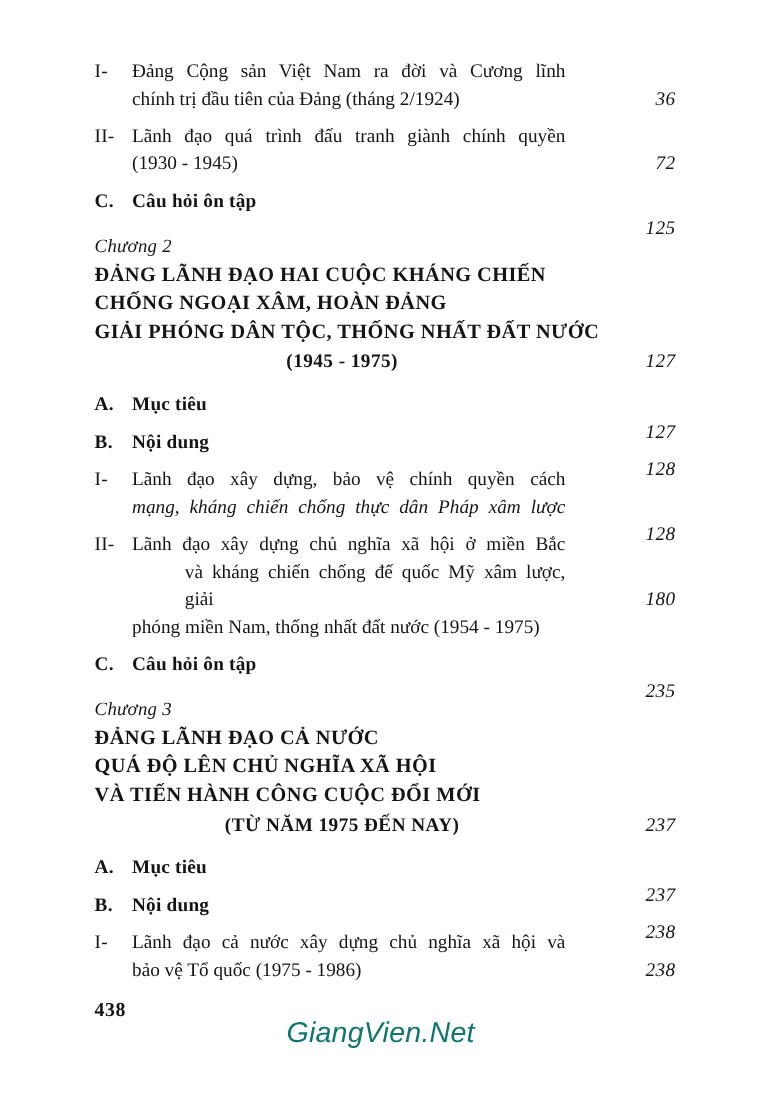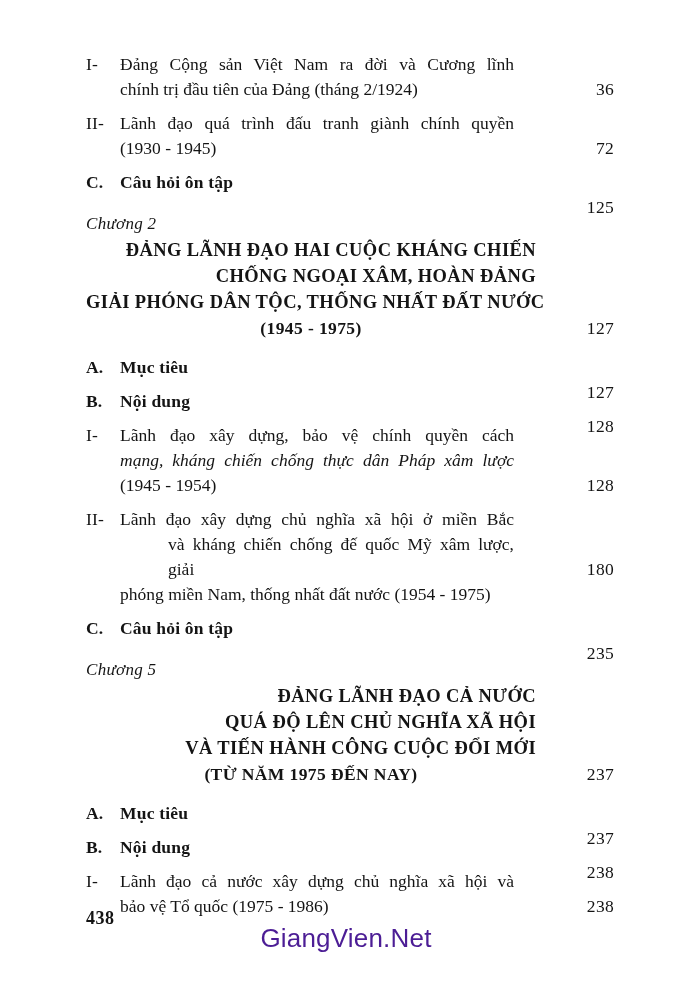--- a/index.html
+++ b/index.html
@@ -64,41 +64,42 @@
   
   .pnum {
     position: absolute;
     right: 0;
     width: 60px;
     text-align: right;
     font-size: 17.5px;
     line-height: 25px;
     font-weight: bold;
     letter-spacing: 0.3px;
+    font-style: italic;
   }
   .pnum.light { font-weight: normal; }
 
   
   .chapter {
     position: relative;
     margin-top: 16px;
     margin-bottom: 14px;
   }
   .chap-num {
     font-style: italic;
     font-size: 17px;
     line-height: 26px;
     text-align: left;
     letter-spacing: 0.3px;
   }
   .chap-title {
     font-weight: bold;
     font-size: 18.5px;
     line-height: 26px;
-    text-align: right;
+    text-align: left;
     letter-spacing: 0.4px;
     white-space: nowrap;
   }
   .chap-years {
     font-weight: bold;
     font-size: 17.5px;
     line-height: 26px;
     text-align: center;
     letter-spacing: 0.4px;
   }
@@ -188,21 +189,20 @@
         <span class="lastline" style="display: block; text-align: left; text-align-last: left;">Nội dung</span>
       </div>
       <span class="pnum light">128</span>
     </div>
 
     <div class="entry">
       <span class="marker">I-</span>
       <div class="etext">
         <span style="display: block; text-align: justify; text-align-last: justify;">Lãnh đạo xây dựng, bảo vệ chính quyền cách</span>
         <span style="display: block; text-align: justify; text-align-last: justify; font-style: italic;">mạng, kháng chiến chống thực dân Pháp xâm lược</span>
-        <span class="lastline" style="display: block; text-align: left; text-align-last: left;">(1945 - 1954)</span>
       </div>
       <span class="pnum light" style="top:50px;">128</span>
     </div>
 
     <div class="entry">
       <span class="marker">II-</span>
       <div class="etext">
         <span style="display: block; text-align: justify; text-align-last: justify;">Lãnh đạo xây dựng chủ nghĩa xã hội ở miền Bắc</span>
         <span style="display: block; text-align: justify; text-align-last: justify; margin-left: 48px;">và kháng chiến chống đế quốc Mỹ xâm lược, giải</span>
         <span class="lastline" style="display: block; text-align: left; text-align-last: left;">phóng miền Nam, thống nhất đất nước (1954 - 1975)</span>
@@ -213,21 +213,21 @@
     <div class="entry">
       <span class="marker bold">C.</span>
       <div class="etext bold">
         <span class="lastline" style="display: block; text-align: left; text-align-last: left;">Câu hỏi ôn tập</span>
       </div>
       <span class="pnum light">235</span>
     </div>
 
     <div class="chapter">
       <div class="chap-center-col">
-        <div class="chap-num">Chương 5</div>
+        <div class="chap-num">Chương 3</div>
         <div class="chap-title">ĐẢNG LÃNH ĐẠO CẢ NƯỚC</div>
         <div class="chap-title">QUÁ ĐỘ LÊN CHỦ NGHĨA XÃ HỘI</div>
         <div class="chap-title">VÀ TIẾN HÀNH CÔNG CUỘC ĐỔI MỚI</div>
         <div class="chap-years-row">
           <div class="chap-years">(TỪ NĂM 1975 ĐẾN NAY)</div>
         </div>
       </div>
       <span class="pnum light" style="bottom:0; top:auto;">237</span>
     </div>
 
@@ -252,15 +252,15 @@
       <div class="etext">
         <span style="display: block; text-align: justify; text-align-last: justify;">Lãnh đạo cả nước xây dựng chủ nghĩa xã hội và</span>
         <span class="lastline" style="display: block; text-align: left; text-align-last: left;">bảo vệ Tổ quốc (1975 - 1986)</span>
       </div>
       <span class="pnum light" style="top:25px;">238</span>
     </div>
 
   </div>
 
   <div class="folio">438</div>
-  <div class="watermark" style="color: #4c1d95;">GiangVien.Net</div>
+  <div class="watermark" style="color: #0f766e; font-style: italic;">GiangVien.Net</div>
 
 </div>
 
 </body></html>

